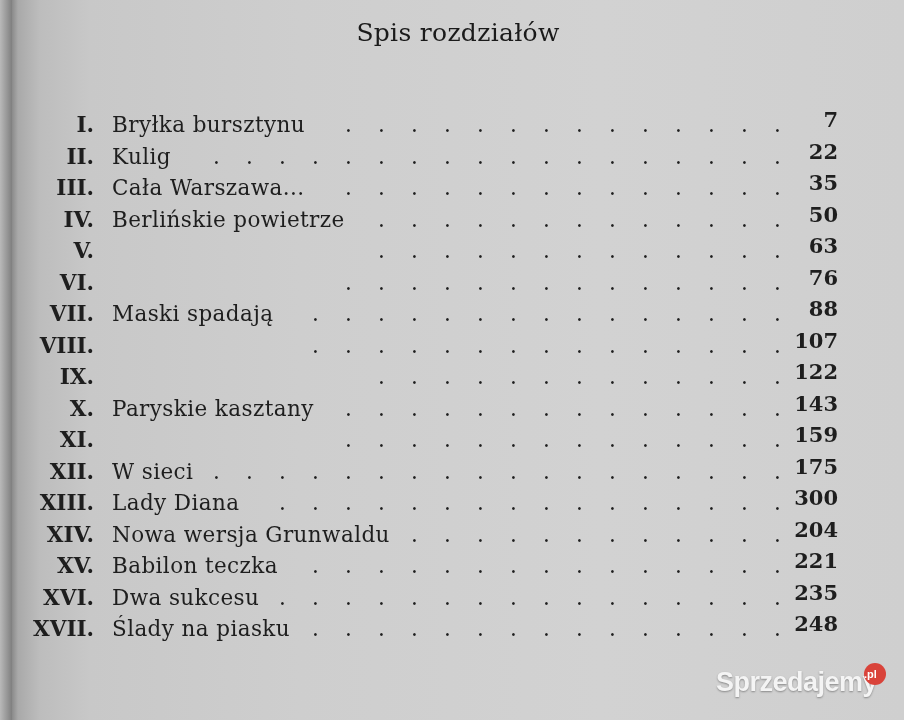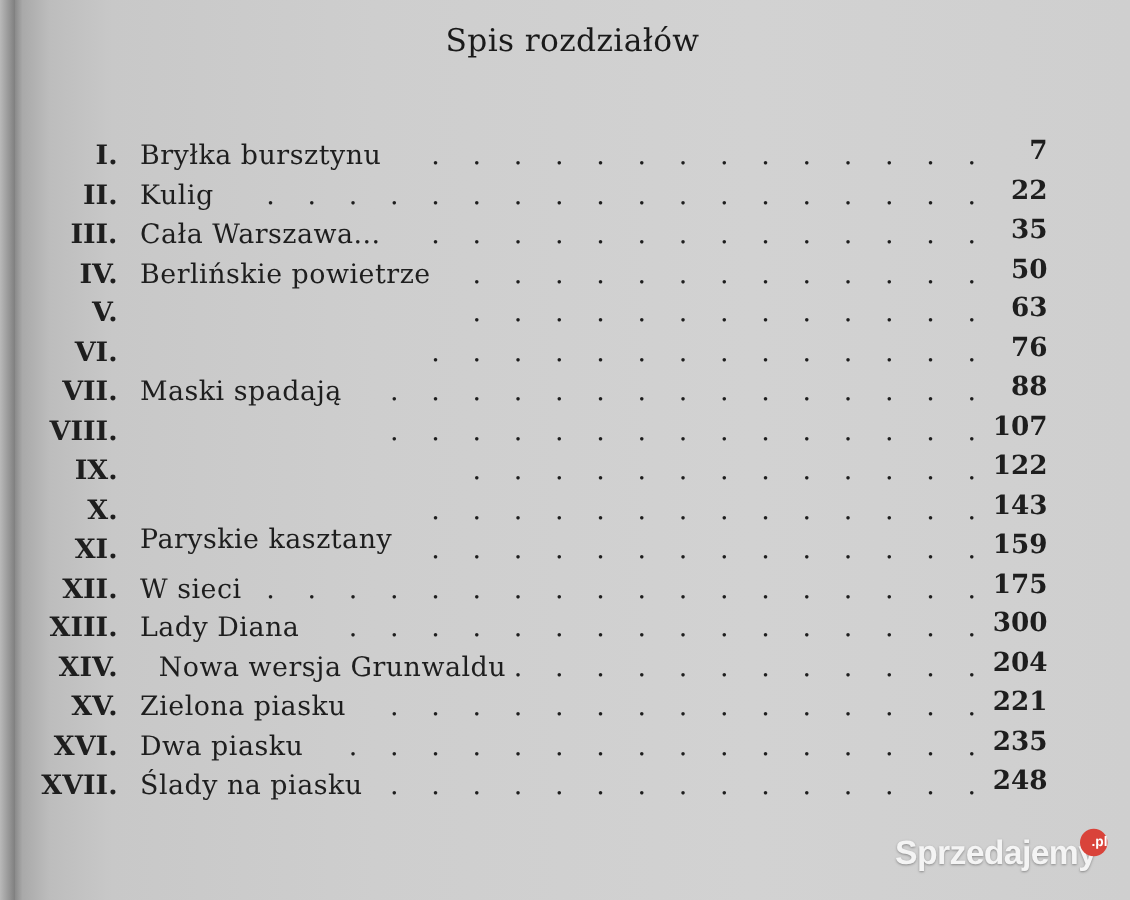--- a/index.html
+++ b/index.html
@@ -46,21 +46,21 @@
     }
     .wm {
       position:absolute; left:716px; top:667px;
       font-family:"Liberation Sans", sans-serif; font-weight:bold; font-size:27px;
       color:#f4f4f4; letter-spacing:-0.5px;
       text-shadow:0 1px 2px rgba(0,0,0,0.35);
     }
     .wm-badge {
       position:absolute; left:864px; top:663px; width:22px; height:22px; border-radius:50%;
       background:#d9433a; color:#fff; font-family:"Liberation Sans", sans-serif;
-      font-weight:bold; font-size:11px; line-height:22px; text-align:right;
+      font-weight:bold; font-size:11px; line-height:22px; text-align:left;
     }
   </style>
 </head>
 <body>
 
 <div class="page">
   <div class="spine"></div>
 
   <div class="title">Spis rozdziałów</div>
 
@@ -111,21 +111,21 @@
         <span class="pg">107</span>
       </div>
       <div class="row">
         <span class="num">IX.</span>
         <span class="dots"><span style="visibility: hidden;">.</span><span style="visibility: hidden;">.</span><span style="visibility: hidden;">.</span><span style="visibility: hidden;">.</span><span style="visibility: hidden;">.</span><span style="visibility: hidden;">.</span><span style="visibility: hidden;">.</span><span>.</span><span>.</span><span>.</span><span>.</span><span>.</span><span>.</span><span>.</span><span>.</span><span>.</span><span>.</span><span>.</span><span>.</span><span>.</span></span>
         <span class="pg">122</span>
       </div>
       <div class="row">
         <span class="num">X.</span>
         <span class="dots"><span style="visibility: hidden;">.</span><span style="visibility: hidden;">.</span><span style="visibility: hidden;">.</span><span style="visibility: hidden;">.</span><span style="visibility: hidden;">.</span><span style="visibility: hidden;">.</span><span>.</span><span>.</span><span>.</span><span>.</span><span>.</span><span>.</span><span>.</span><span>.</span><span>.</span><span>.</span><span>.</span><span>.</span><span>.</span><span>.</span></span>
-        <span class="ttl" style="background: transparent; margin-top: 23px;">Paryskie kasztany</span>
+        <span class="ttl" style="background: transparent;">Paryskie kasztany</span>
         <span class="pg">143</span>
       </div>
       <div class="row">
         <span class="num">XI.</span>
         <span class="dots"><span style="visibility: hidden;">.</span><span style="visibility: hidden;">.</span><span style="visibility: hidden;">.</span><span style="visibility: hidden;">.</span><span style="visibility: hidden;">.</span><span style="visibility: hidden;">.</span><span>.</span><span>.</span><span>.</span><span>.</span><span>.</span><span>.</span><span>.</span><span>.</span><span>.</span><span>.</span><span>.</span><span>.</span><span>.</span><span>.</span></span>
         <span class="pg">159</span>
       </div>
       <div class="row">
         <span class="num">XII.</span>
         <span class="dots"><span style="visibility: hidden;">.</span><span style="visibility: hidden;">.</span><span>.</span><span>.</span><span>.</span><span>.</span><span>.</span><span>.</span><span>.</span><span>.</span><span>.</span><span>.</span><span>.</span><span>.</span><span>.</span><span>.</span><span>.</span><span>.</span><span>.</span><span>.</span></span>
@@ -134,33 +134,33 @@
       </div>
       <div class="row">
         <span class="num">XIII.</span>
         <span class="dots"><span style="visibility: hidden;">.</span><span style="visibility: hidden;">.</span><span style="visibility: hidden;">.</span><span style="visibility: hidden;">.</span><span>.</span><span>.</span><span>.</span><span>.</span><span>.</span><span>.</span><span>.</span><span>.</span><span>.</span><span>.</span><span>.</span><span>.</span><span>.</span><span>.</span><span>.</span><span>.</span></span>
         <span class="ttl" style="background: transparent;">Lady Diana</span>
         <span class="pg">300</span>
       </div>
       <div class="row">
         <span class="num">XIV.</span>
         <span class="dots"><span style="visibility: hidden;">.</span><span style="visibility: hidden;">.</span><span style="visibility: hidden;">.</span><span style="visibility: hidden;">.</span><span style="visibility: hidden;">.</span><span style="visibility: hidden;">.</span><span style="visibility: hidden;">.</span><span style="visibility: hidden;">.</span><span>.</span><span>.</span><span>.</span><span>.</span><span>.</span><span>.</span><span>.</span><span>.</span><span>.</span><span>.</span><span>.</span><span>.</span></span>
-        <span class="ttl" style="background: transparent; margin-left: 15px;">Nowa wersja Grunwaldu</span>
+        <span class="ttl" style="background: transparent;">Nowa wersja Grunwaldu</span>
         <span class="pg">204</span>
       </div>
       <div class="row">
         <span class="num">XV.</span>
         <span class="dots"><span style="visibility: hidden;">.</span><span style="visibility: hidden;">.</span><span style="visibility: hidden;">.</span><span style="visibility: hidden;">.</span><span style="visibility: hidden;">.</span><span>.</span><span>.</span><span>.</span><span>.</span><span>.</span><span>.</span><span>.</span><span>.</span><span>.</span><span>.</span><span>.</span><span>.</span><span>.</span><span>.</span><span>.</span></span>
-        <span class="ttl" style="background: transparent;">Zielona piasku</span>
+        <span class="ttl" style="background: transparent;">Babilon teczka</span>
         <span class="pg">221</span>
       </div>
       <div class="row">
         <span class="num">XVI.</span>
         <span class="dots"><span style="visibility: hidden;">.</span><span style="visibility: hidden;">.</span><span style="visibility: hidden;">.</span><span style="visibility: hidden;">.</span><span>.</span><span>.</span><span>.</span><span>.</span><span>.</span><span>.</span><span>.</span><span>.</span><span>.</span><span>.</span><span>.</span><span>.</span><span>.</span><span>.</span><span>.</span><span>.</span></span>
-        <span class="ttl" style="background: transparent;">Dwa piasku</span>
+        <span class="ttl" style="background: transparent;">Dwa sukcesu</span>
         <span class="pg">235</span>
       </div>
       <div class="row">
         <span class="num">XVII.</span>
         <span class="dots"><span style="visibility: hidden;">.</span><span style="visibility: hidden;">.</span><span style="visibility: hidden;">.</span><span style="visibility: hidden;">.</span><span style="visibility: hidden;">.</span><span>.</span><span>.</span><span>.</span><span>.</span><span>.</span><span>.</span><span>.</span><span>.</span><span>.</span><span>.</span><span>.</span><span>.</span><span>.</span><span>.</span><span>.</span></span>
         <span class="ttl" style="background: transparent;">Ślady na piasku</span>
         <span class="pg">248</span>
       </div>
     </div>
 

